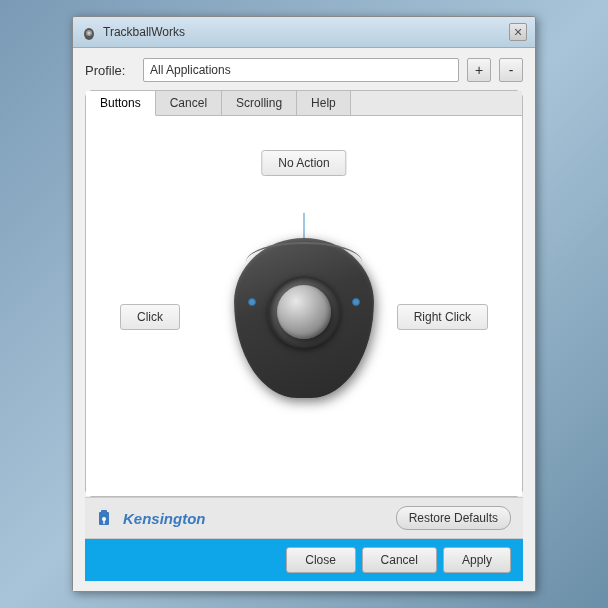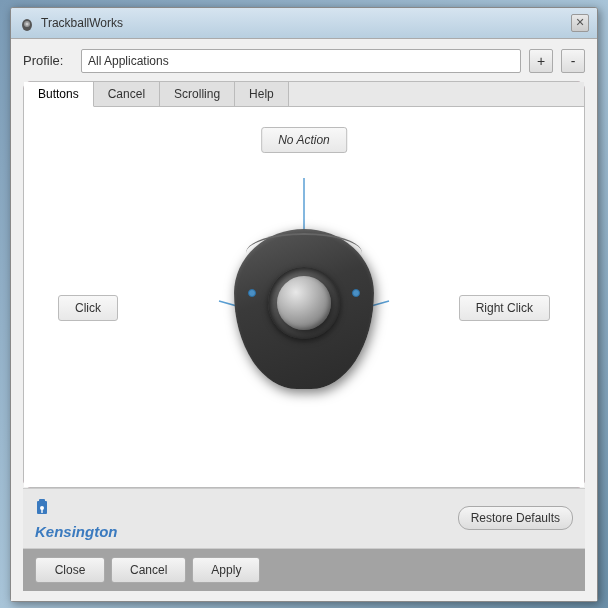--- a/index.html
+++ b/index.html
@@ -9,21 +9,21 @@
       height: 608px;
       background: linear-gradient(135deg, #7a9ab5 0%, #a8c4d8 50%, #6b8fa8 100%);
       display: flex;
       align-items: center;
       justify-content: center;
       font-family: 'Segoe UI', Arial, sans-serif;
       font-size: 13px;
     }
 
     .window {
-      width: 588px;
+      width: 464px;
       background: #f0f0f0;
       border: 1px solid #888;
       border-radius: 3px;
       box-shadow: 2px 2px 10px rgba(0,0,0,0.4);
     }
 
     .title-bar {
       background: linear-gradient(to bottom, #d6e4f0 0%, #b8cfe0 100%);
       padding: 6px 8px;
       display: flex;
@@ -246,24 +246,23 @@
       background: linear-gradient(to bottom, #f8f8f8, #e8e8e8);
       border-radius: 3px;
       padding: 5px 16px;
       font-size: 12px;
       color: #333;
       white-space: nowrap;
       cursor: pointer;
     }
 
     .btn-label-top {
-      top: 4px;
+      top: 18px;
       left: 50%;
       transform: translateX(-50%);
-      font-style: italic;
     }
 
     .btn-label-left {
       top: 172px;
       left: 18px;
     }
 
     .btn-label-right {
       top: 172px;
       right: 18px;
@@ -273,23 +272,22 @@
       padding: 8px 12px;
       background: #e8e8e8;
       border-top: 1px solid #ccc;
       display: flex;
       align-items: center;
       justify-content: space-between;
     }
 
     .kensington-logo {
       display: flex;
-      align-items: flex-start;
+      align-items: center;
       gap: 6px;
-      flex-direction: column;
     }
 
     .kensington-icon {
       width: 20px;
       height: 20px;
       color: #3a7abf;
     }
 
     .kensington-text {
       font-size: 15px;
@@ -303,24 +301,25 @@
       background: linear-gradient(to bottom, #f5f5f5, #ddd);
       border: 1px solid #aaa;
       border-radius: 11px;
       font-size: 12px;
       cursor: pointer;
       color: #333;
     }
 
     .action-bar {
       padding: 8px 12px;
-      background: #a3a3a3;
+      background: #0ea5e9;
       border-top: 1px solid #ccc;
       display: flex;
       align-items: center;
+      justify-content: flex-end;
       gap: 6px;
     }
 
     .action-btn {
       padding: 5px 18px;
       background: linear-gradient(to bottom, #f5f5f5, #ddd);
       border: 1px solid #aaa;
       border-radius: 3px;
       font-size: 12px;
       cursor: pointer;

